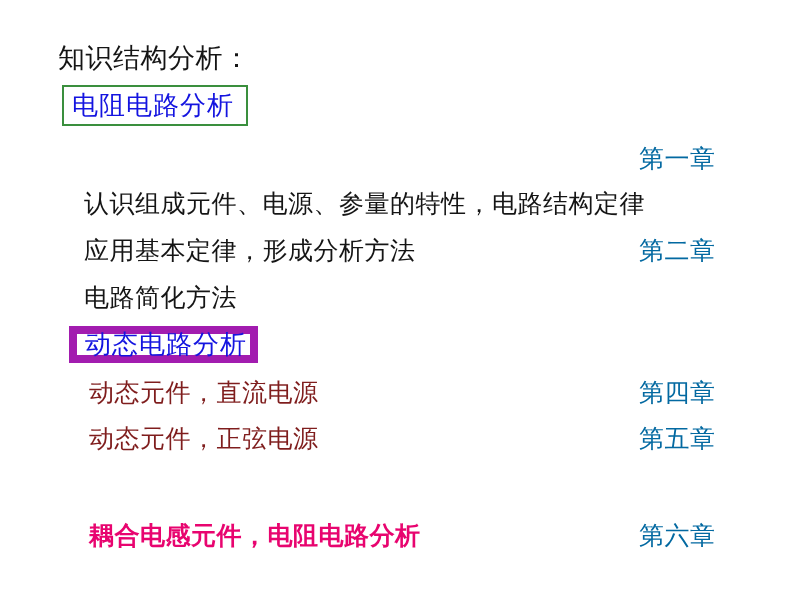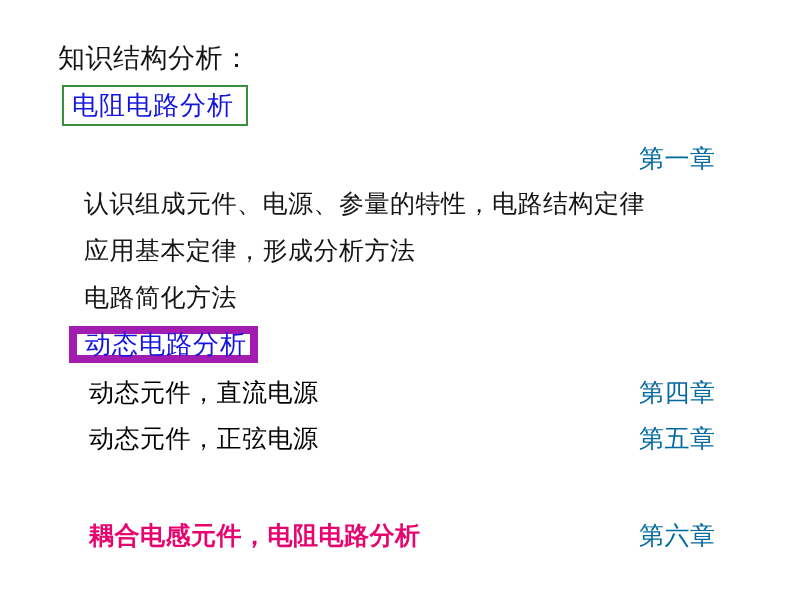--- a/index.html
+++ b/index.html
@@ -103,21 +103,21 @@
     line-height: 34px;
     color: #0369a1;
     white-space: nowrap;
     letter-spacing: 0.5px;
   }
 
   .ind-1 .row-text { left: 84px; }
   .ind-2 .row-text { left: 89px; }
 
   .c-black  .row-text { color: #151515; }
-  .c-cyan   .row-text { color: #000000; }
+  .c-cyan   .row-text { color: #7f1d1d; }
   .c-pink   .row-text { color: #e8046f; font-weight: bold; }
 
   .r1 { top: 142px; }
   .r2 { top: 187px; padding-left: 26px; }
   .r3 { top: 234px; }
   .r4 { top: 281px; }
   .r5 { top: 376px; }
   .r6 { top: 422px; }
   .r7 { top: 519px; }
 </style>
@@ -136,20 +136,21 @@
     <span class="row-chapter">第一章</span>
   </div>
 
   <div class="row r2 ind-1 c-black">
     <span class="row-text">认识组成元件、电源、参量的特性，电路结构定律</span>
     <span class="row-chapter"></span>
   </div>
 
   <div class="row r3 ind-1 c-black">
     <span class="row-text">应用基本定律，形成分析方法</span>
+    <span class="row-chapter">第二章</span>
   </div>
 
   <div class="row r4 ind-1 c-black">
     <span class="row-text">电路简化方法</span>
   </div>
 
   <div class="group-box blue">
     <span class="group-label">动态电路分析</span>
   </div>
 

